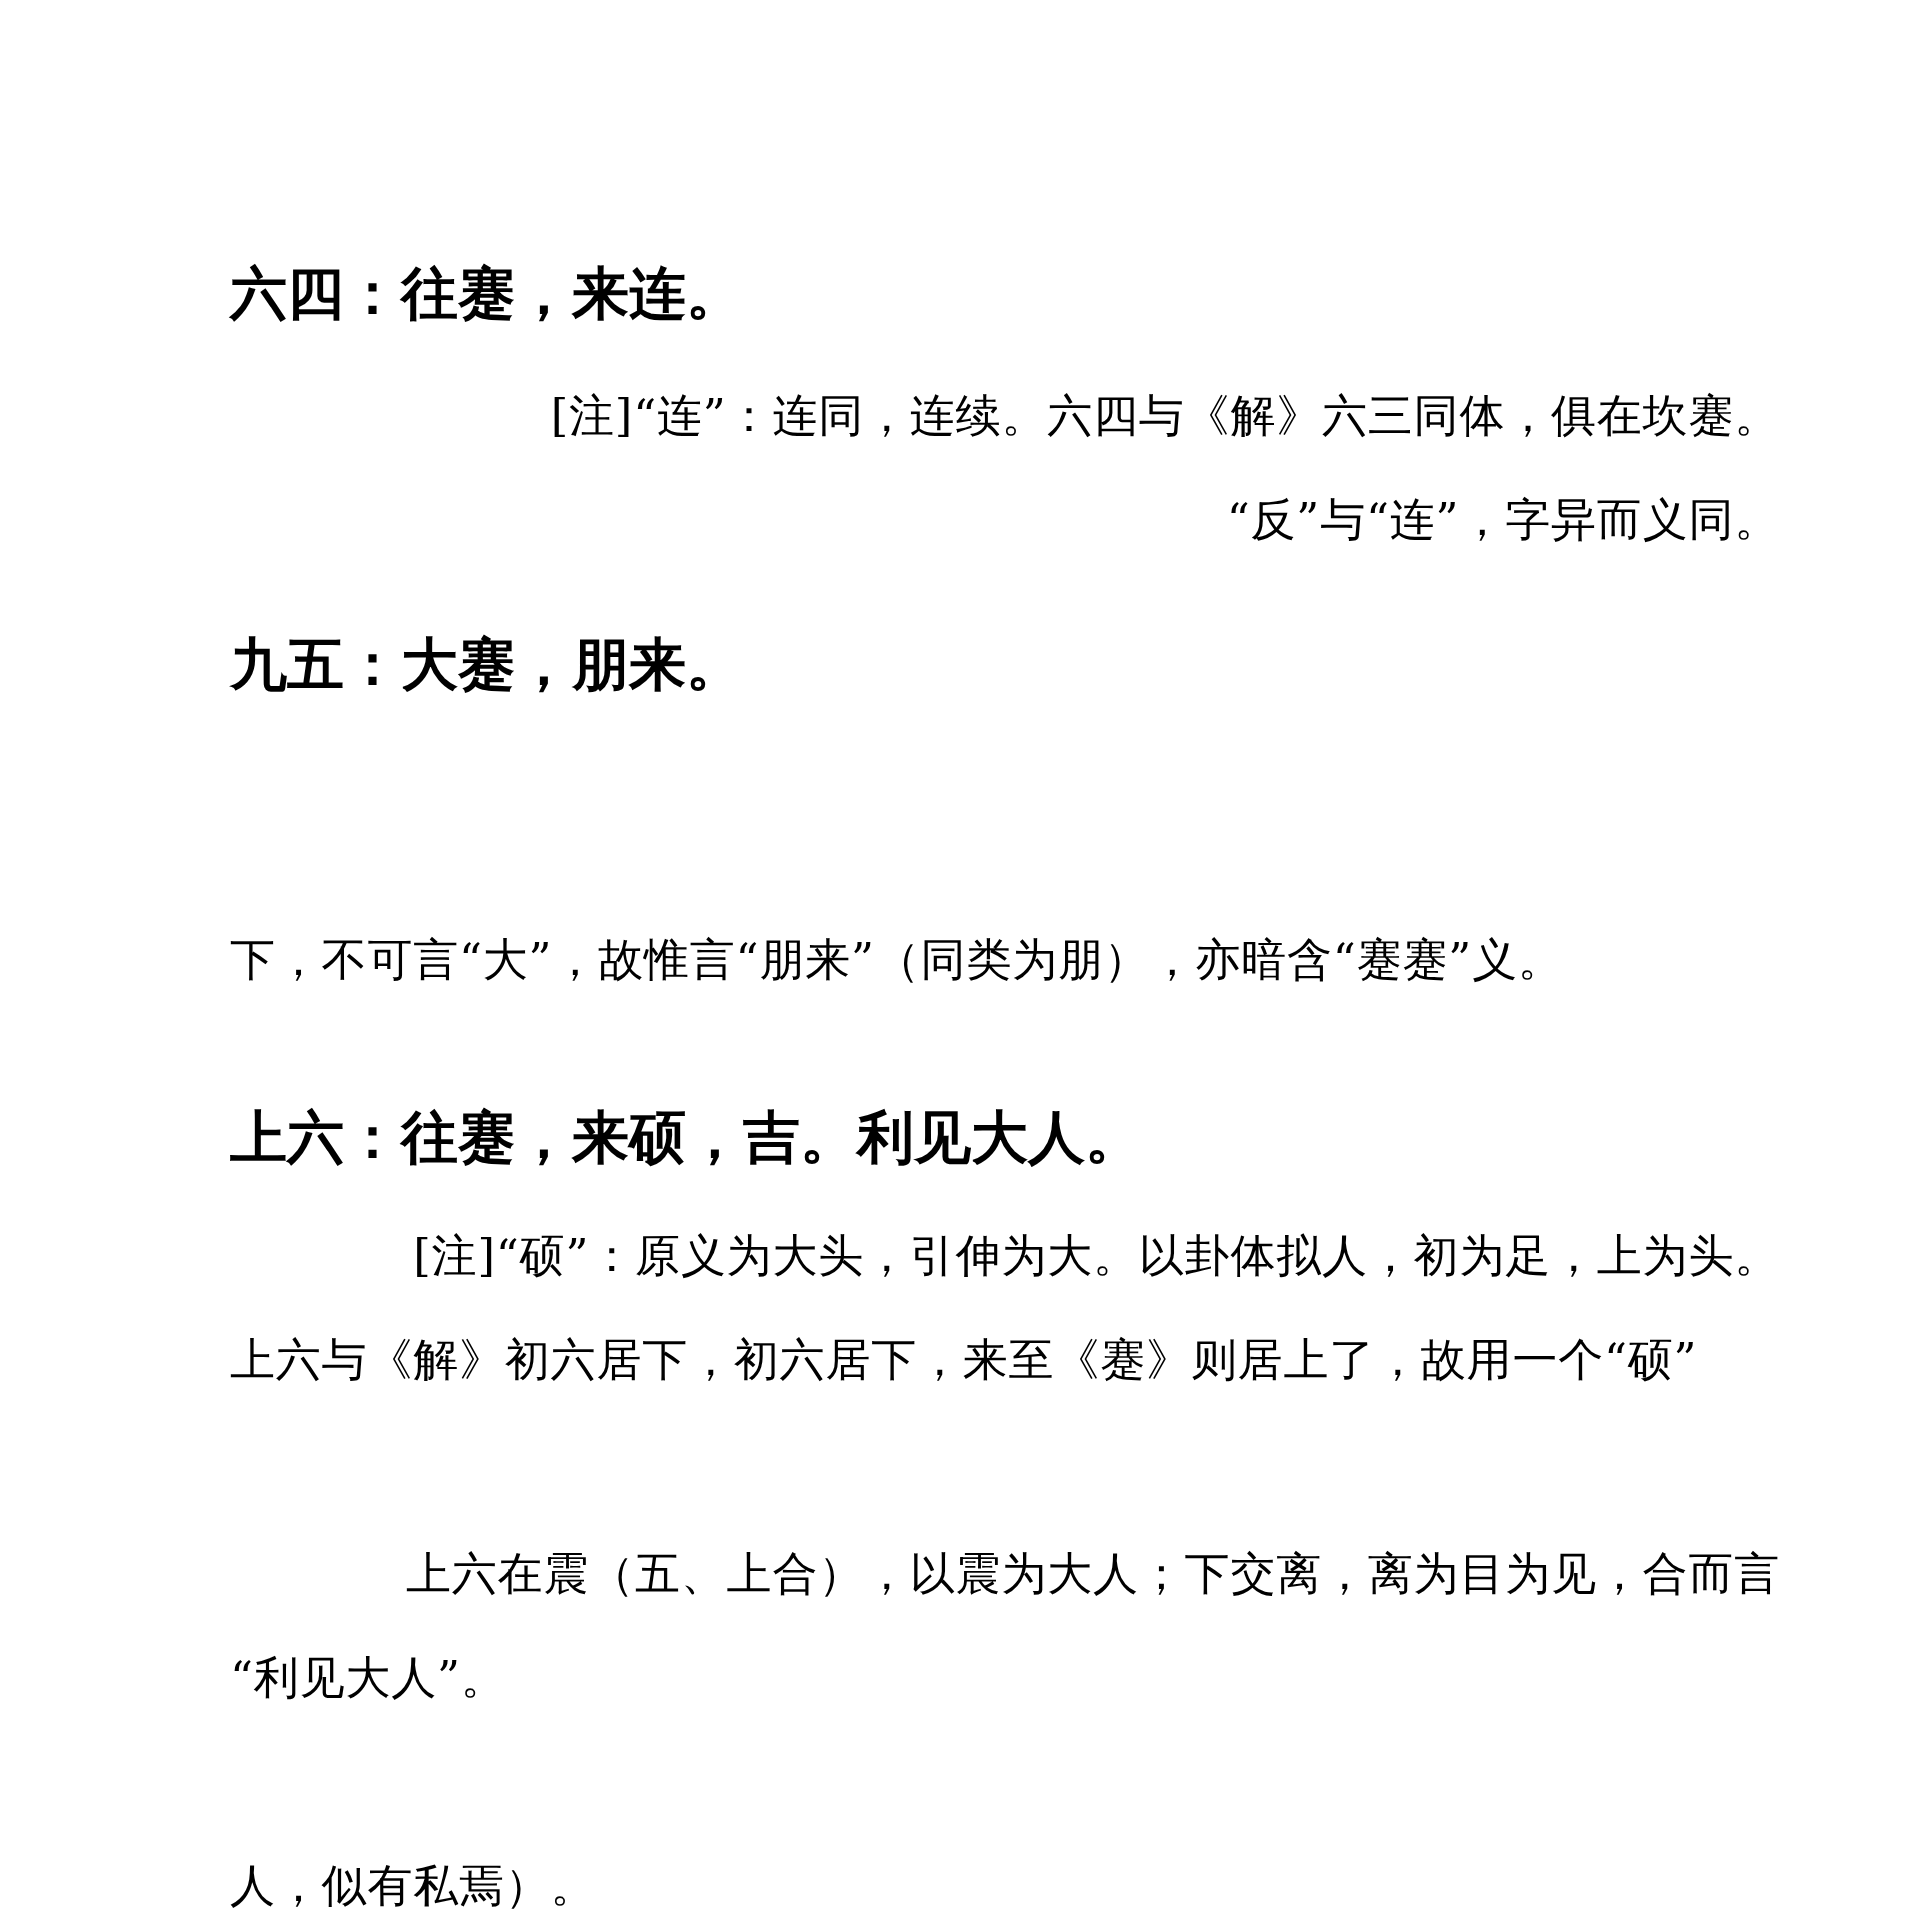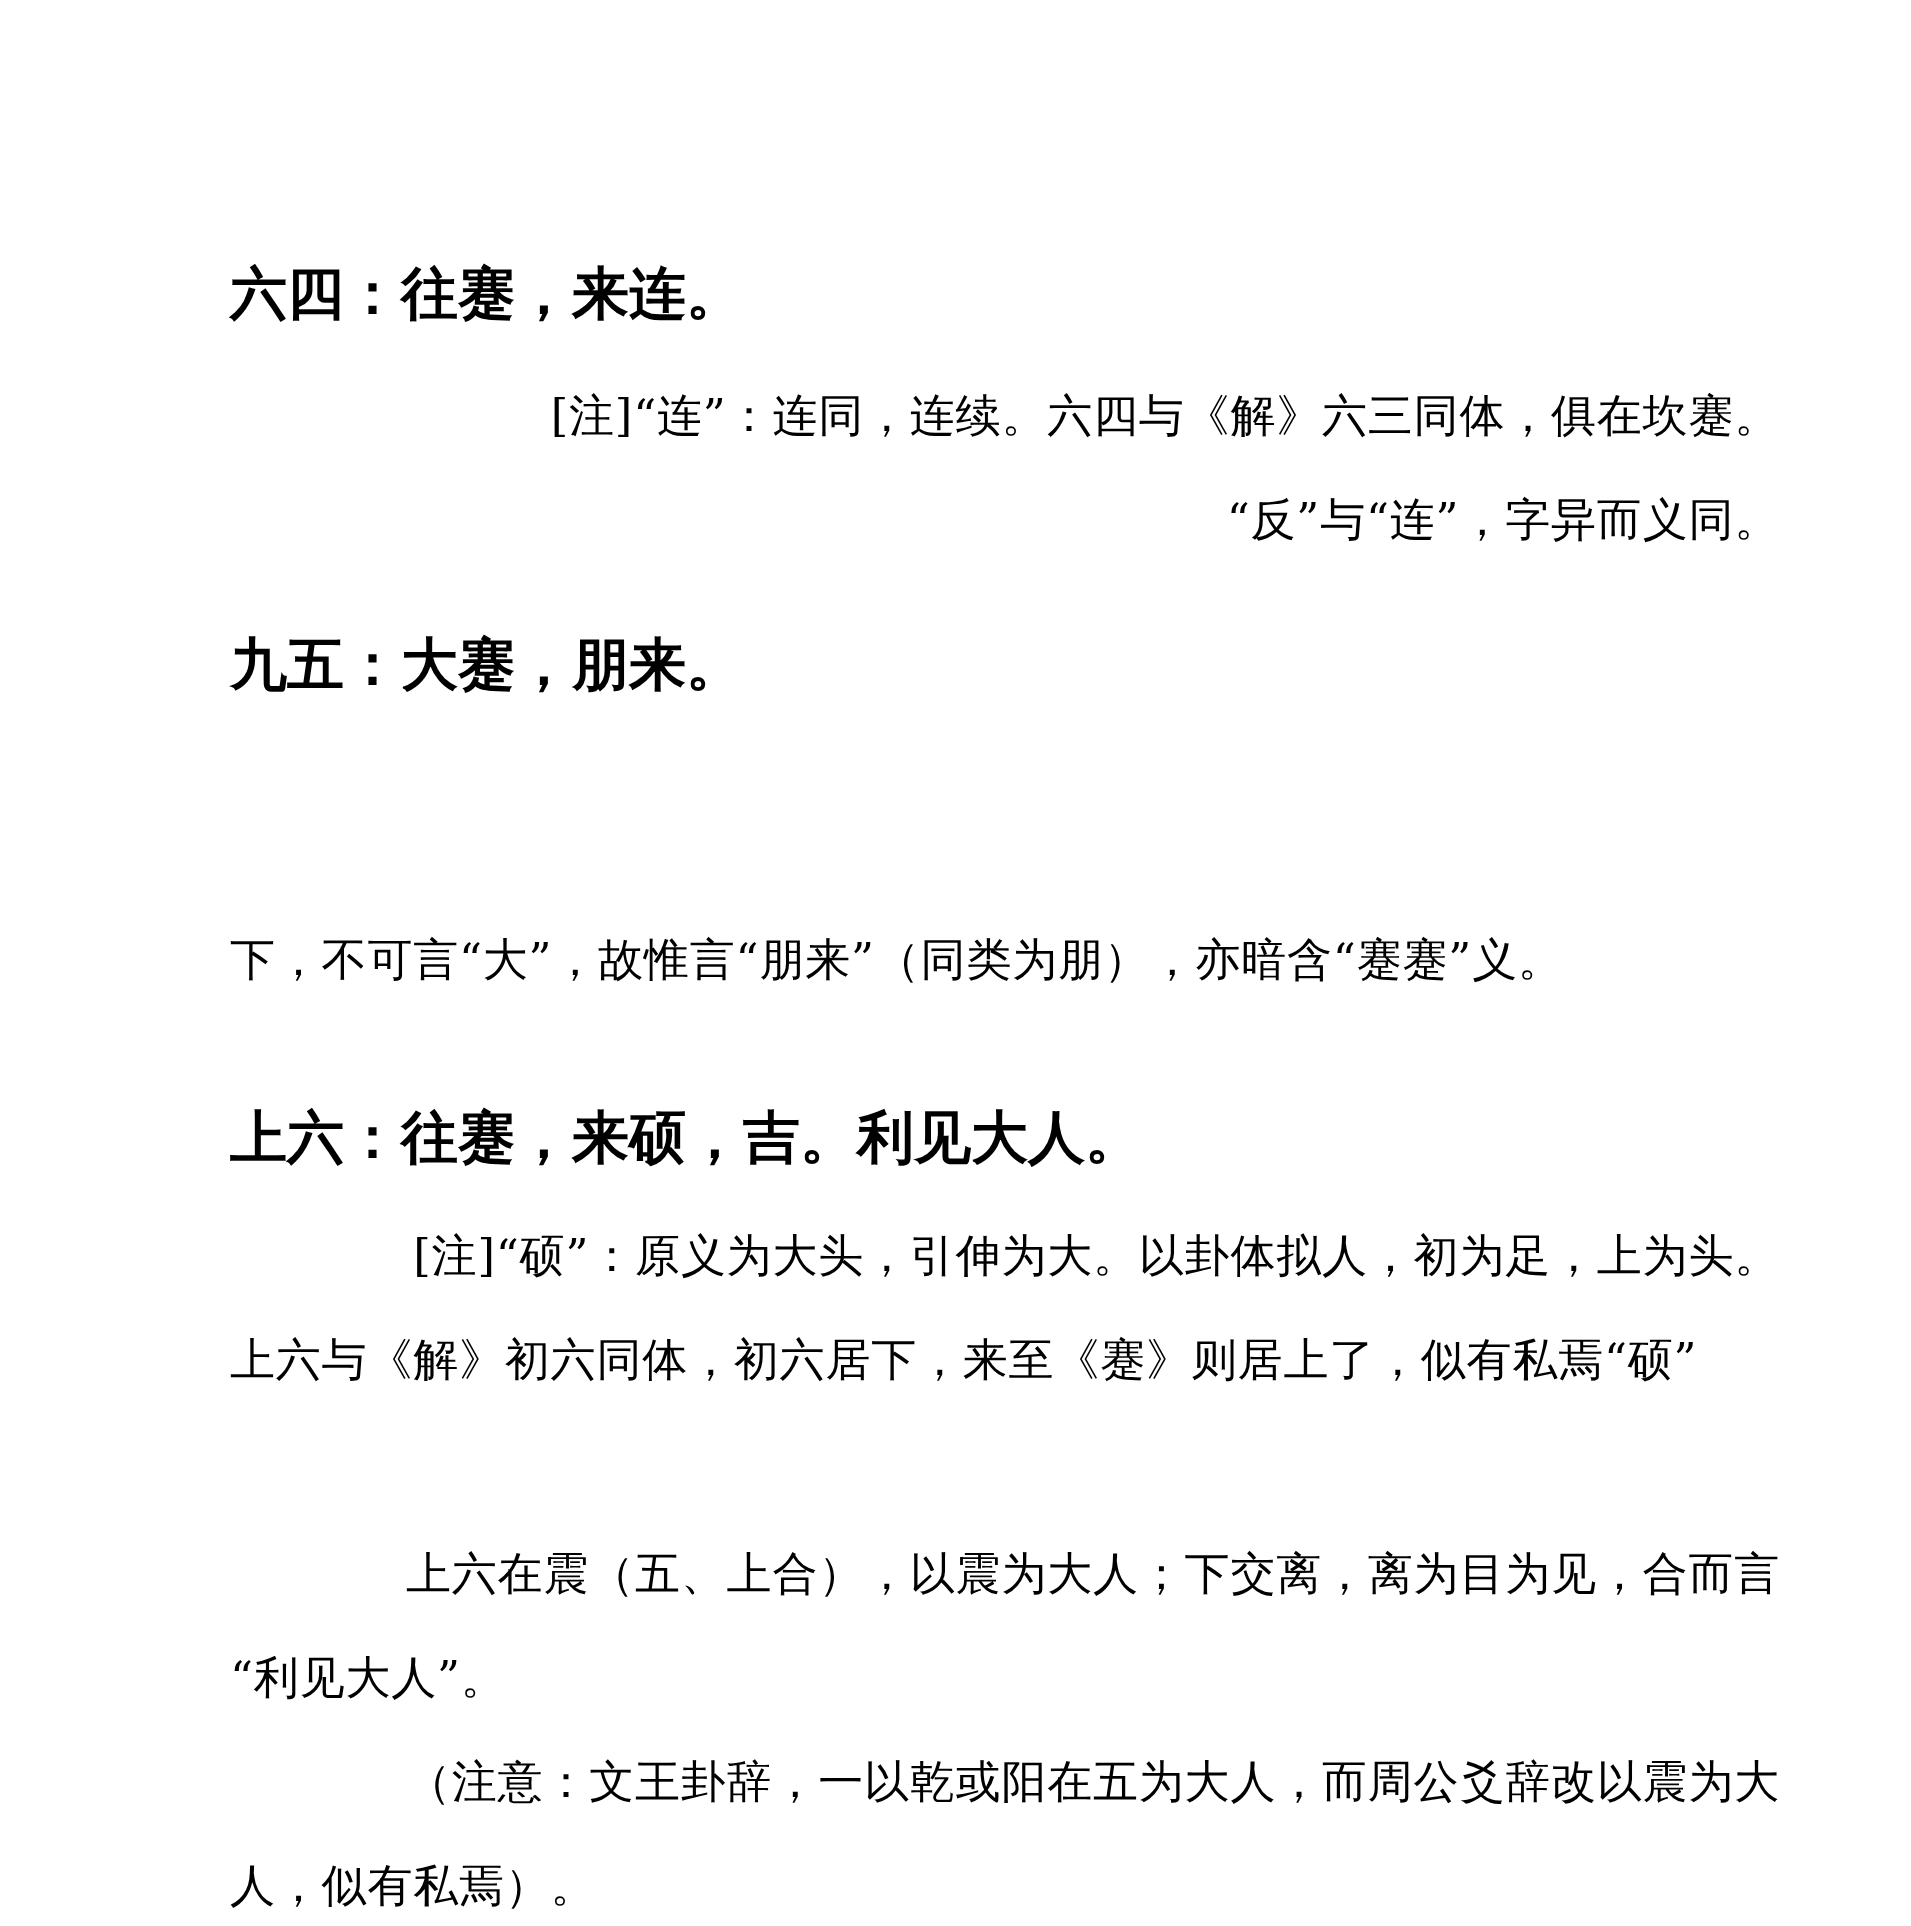--- a/index.html
+++ b/index.html
@@ -24,20 +24,19 @@
 
   <div class="heading" style="top:250px">六四：往蹇，来连。</div>
   <div class="line indent" style="top:387px">[注]“连”：连同，连续。六四与《解》六三同体，俱在坎蹇。</div>
   <div class="line indent" style="top:491px">“反”与“连”，字异而义同。</div>
 
   <div class="heading" style="top:621px">九五：大蹇，朋来。</div>
   <div class="line" style="top:931px">下，不可言“大”，故惟言“朋来”（同类为朋），亦暗含“蹇蹇”义。</div>
 
   <div class="heading" style="top:1094px">上六：往蹇，来硕，吉。利见大人。</div>
   <div class="line indent" style="top:1227px">[注]“硕”：原义为大头，引伸为大。以卦体拟人，初为足，上为头。</div>
-  <div class="line" style="top:1331px">上六与《解》初六同体，初六居下，来至《蹇》则居上了，似有私焉“硕”</div>
+  <div class="line" style="top:1331px">上六与《解》初六居下，初六居下，来至《蹇》则居上了，故用一个“硕”</div>
   <div class="line indent" style="top:1545px">上六在震（五、上合），以震为大人；下交离，离为目为见，合而言</div>
   <div class="line" style="top:1649px">“利见大人”。</div>
-  <div class="line indent" style="top:1753px">（注意：文王卦辞，一以乾或阳在五为大人，而周公爻辞改以震为大</div>
   <div class="line" style="top:1857px">人，似有私焉）。</div>
 
 </div>
 
 
 </body></html>

